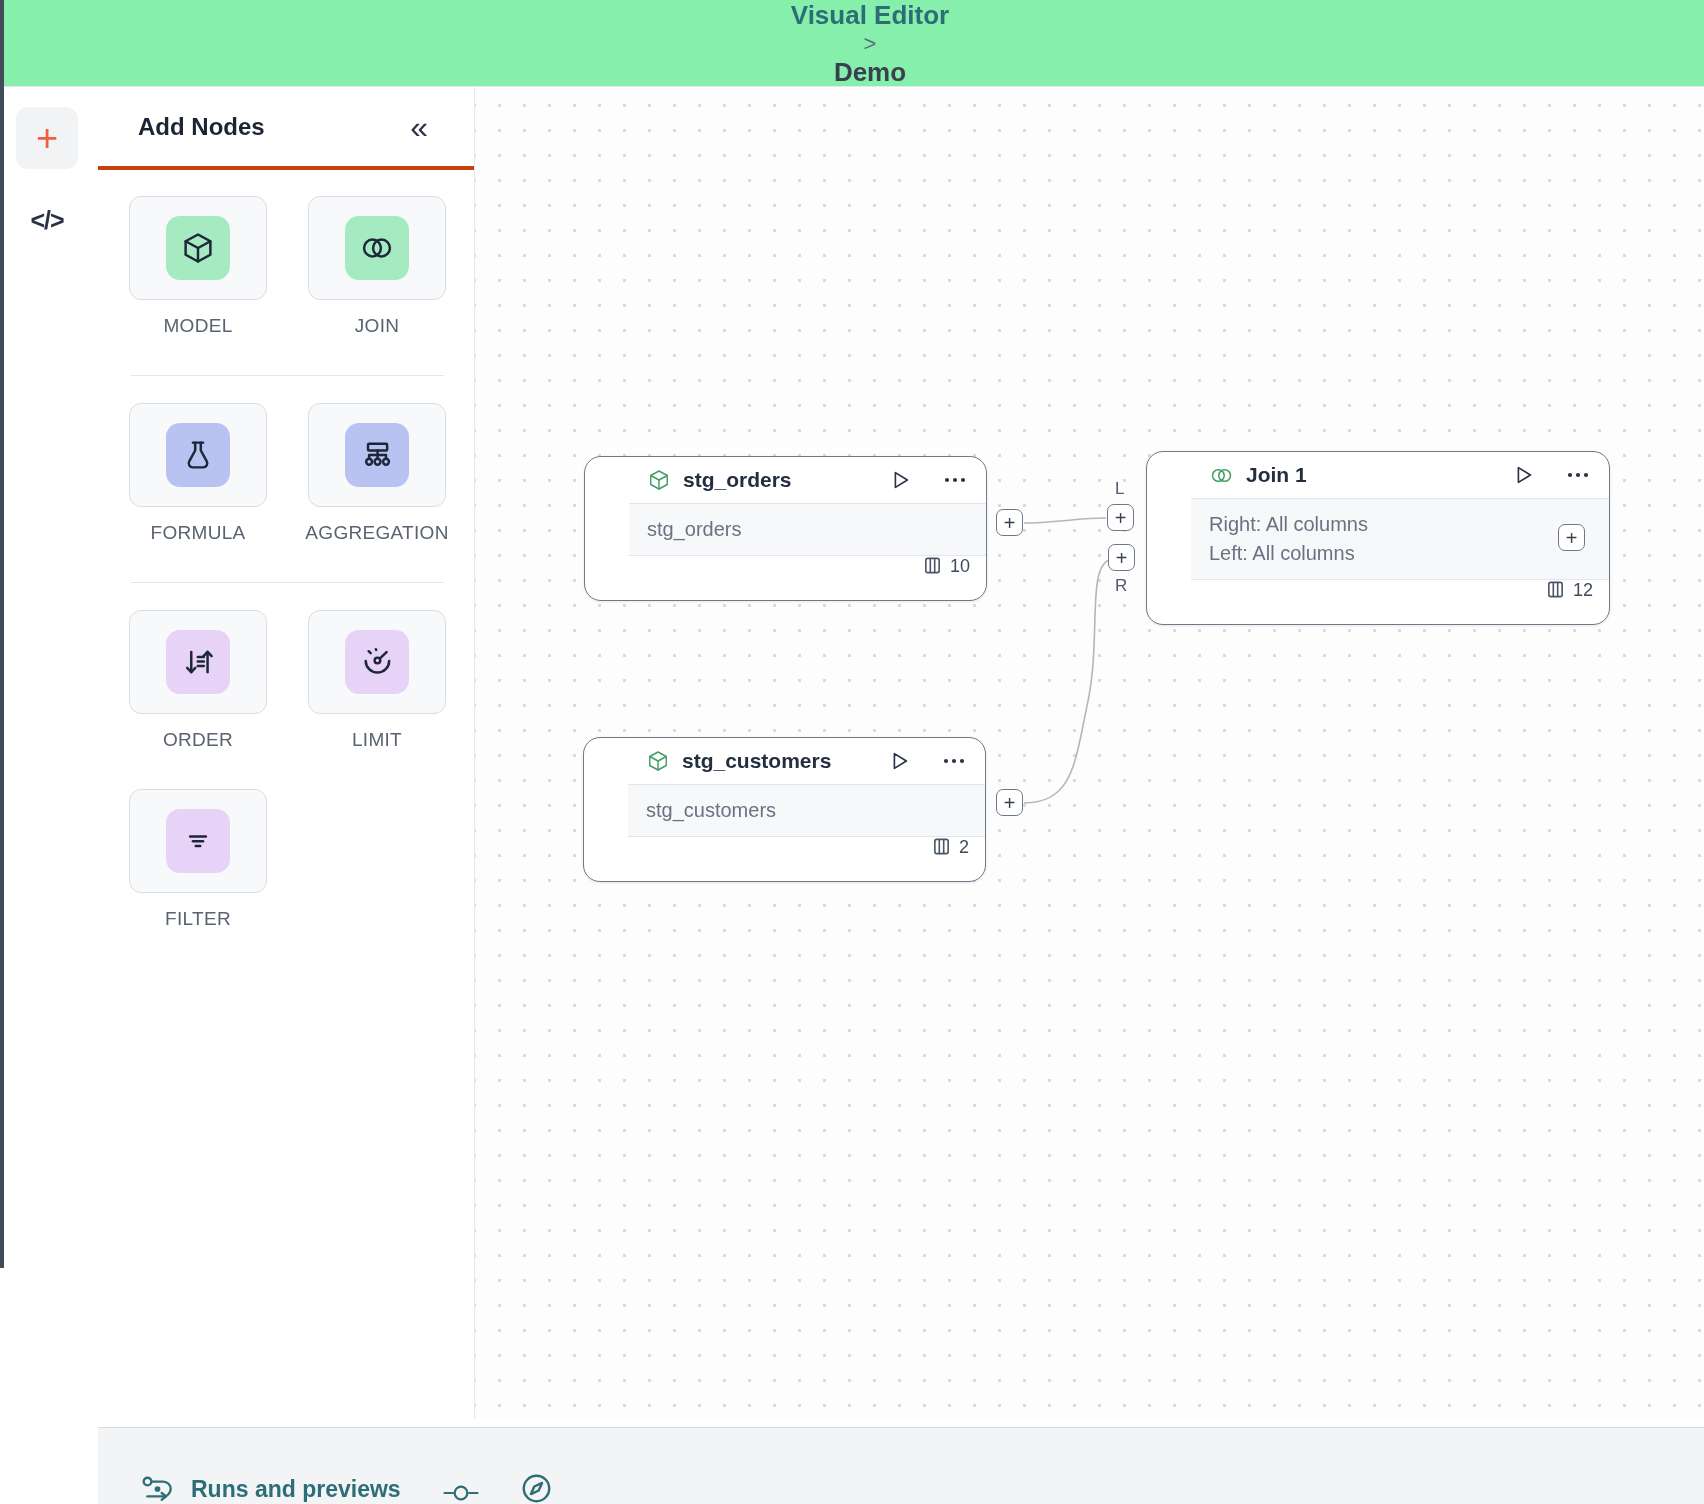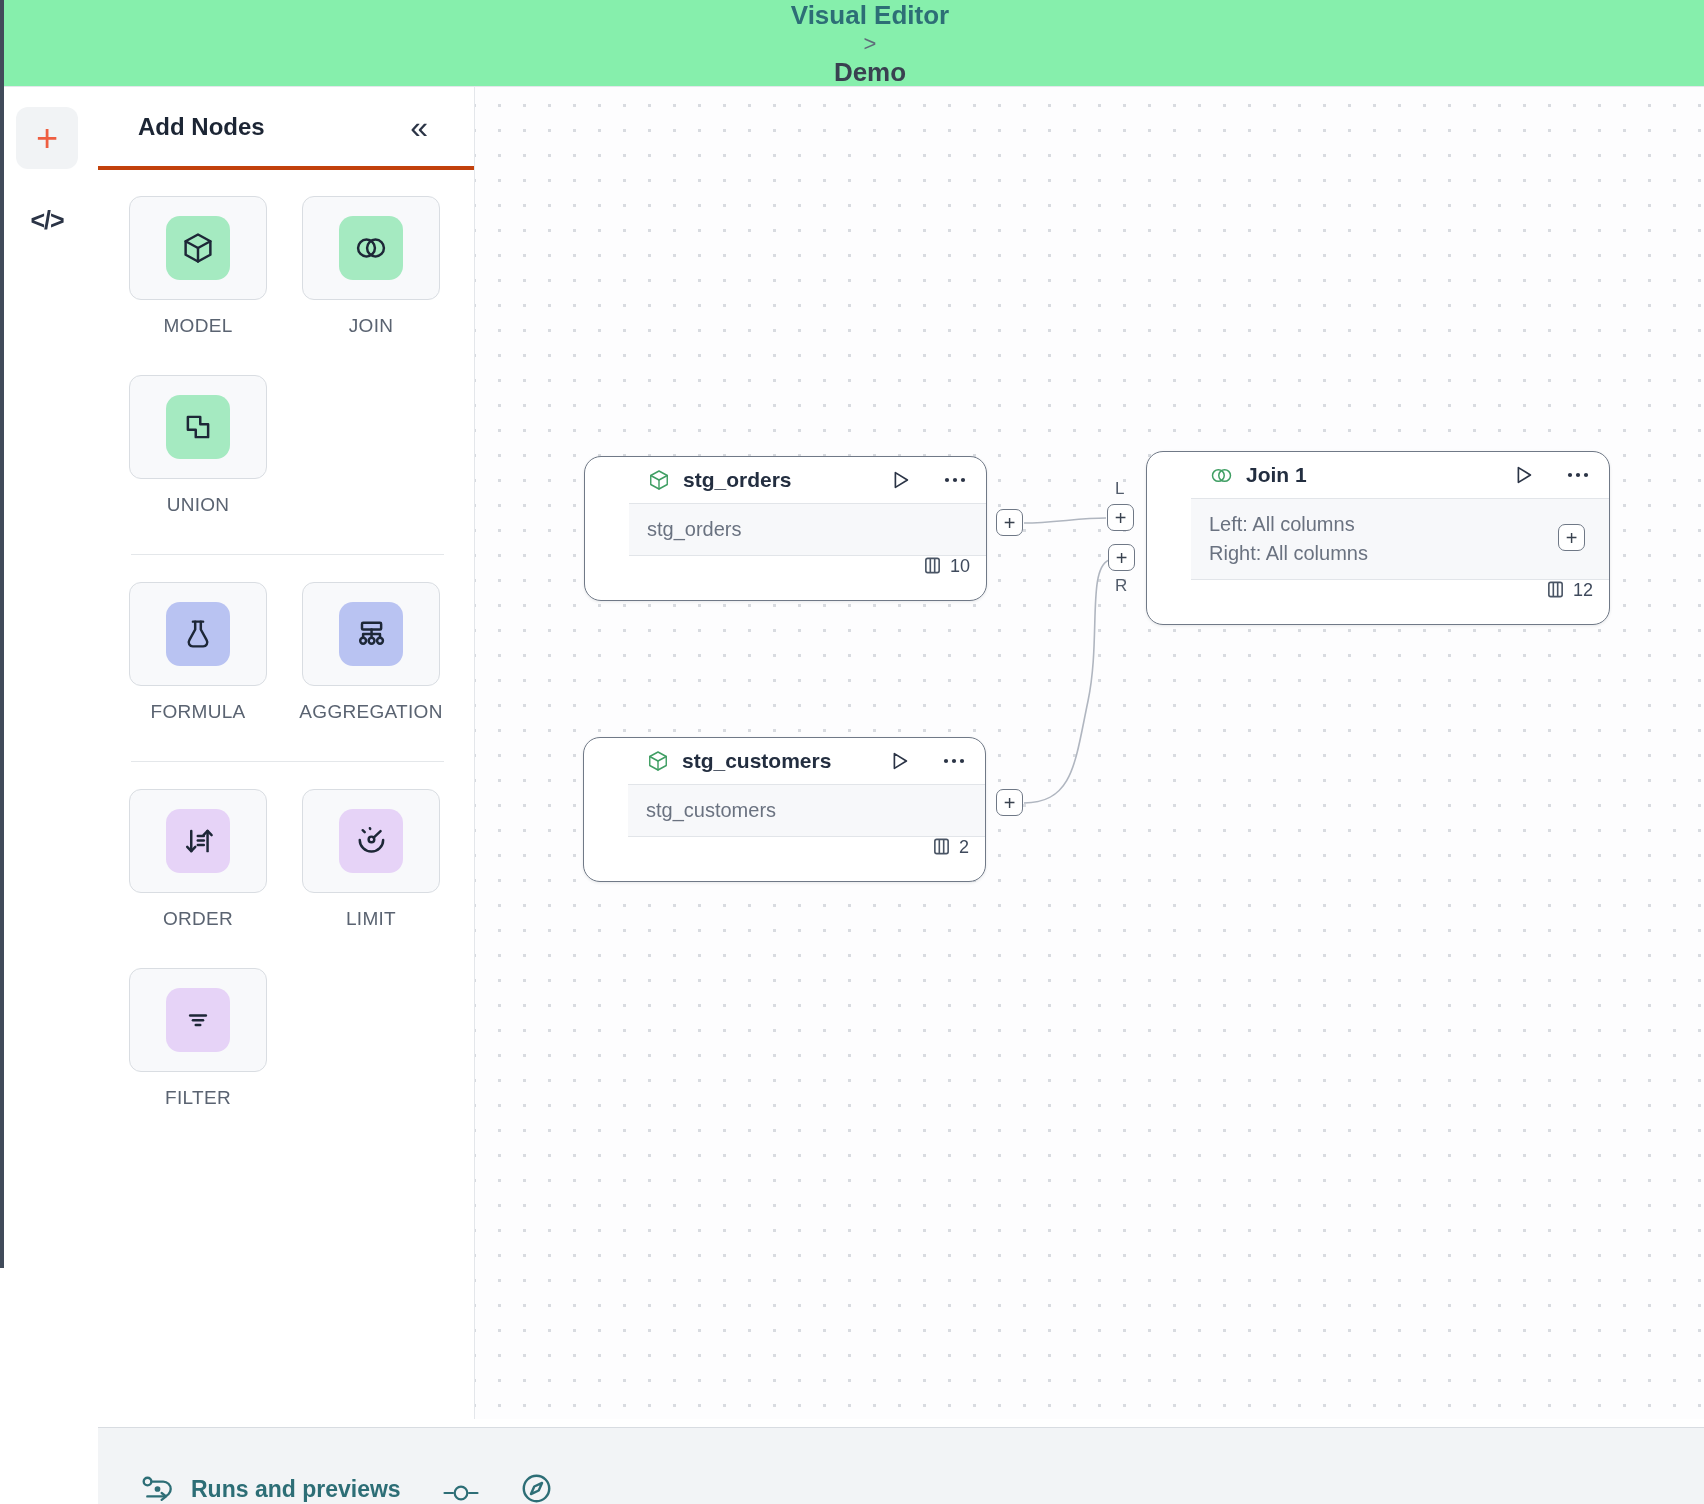--- a/index.html
+++ b/index.html
@@ -26,21 +26,21 @@
     letter-spacing:-1px; cursor:pointer; }
 
   
   .panel { position:absolute; left:98px; top:87px; width:377px; bottom:85px; background:#fff;
     border-right:1px solid #e4e7eb; z-index:2; }
   .panel-header { height:83px; display:flex; align-items:center; justify-content:space-between;
     padding:0 46px 0 40px; border-bottom:4px solid #c2410c; }
   .panel-title { font-size:24px; font-weight:700; color:#1c2534; }
   .collapse { font-size:32px; color:#2b3446; cursor:pointer; line-height:1; }
   .panel-body { padding:26px 28px 0 31px; }
-  .tile-row { display:flex; gap:35px; margin-bottom:38px; }
+  .tile-row { display:flex; gap:35px; margin-bottom:38px;justify-content:space-between; }
   .tile-wrap { width:138px; display:flex; flex-direction:column; align-items:center; cursor:pointer; }
   .tile { width:138px; height:104px; border:1px solid #d9dde2; border-radius:12px; background:#f8f9fb;
     display:flex; align-items:center; justify-content:center; }
   .tile-inner { width:64px; height:64px; border-radius:14px; display:flex; align-items:center; justify-content:center; }
   .tint-green  { background:#a5eac1; }
   .tint-blue   { background:#b9c3f2; }
   .tint-purple { background:#e6d3f7; }
   .tile-label { margin-top:15px; font-size:19px; color:#5a6371; letter-spacing:.3px; }
   .group-divider { height:1px; background:#e4e7ea; margin:2px 2px 27px; }
   .tile-icon { stroke:#1d2737; fill:none; stroke-width:2.2; stroke-linecap:round; stroke-linejoin:round; }
@@ -121,32 +121,20 @@
             <svg class="tile-icon" width="36" height="36" viewBox="0 0 32 32">
               <circle cx="12" cy="16" r="7.5"></circle>
                   <circle cx="20" cy="16" r="7.5"></circle>
             </svg>
           </div>
             </div>
           <div class="tile-label">JOIN</div>
         </div>
       </div>
 
-      <div class="tile-row">
-        <div class="tile-wrap">
-          <div class="tile">
-              <div class="tile-inner tint-green">
-            <svg class="tile-icon" width="36" height="36" viewBox="0 0 32 32">
-              <path d="M7 7 H18 V13.5 H25 V25 H14 V18.5 H7 Z"></path>
-            </svg>
-          </div>
-            </div>
-          <div class="tile-label">UNION</div>
-        </div>
-      </div>
 
       <div class="group-divider"></div>
 
       <div class="tile-row">
         <div class="tile-wrap">
           <div class="tile">
               <div class="tile-inner tint-blue">
             <svg class="tile-icon" width="36" height="36" viewBox="0 0 32 32">
               <path d="M11.5 5 H20.5"></path>
               <path d="M13.5 5 V12 L8.3 21.5 A3.6 3.6 0 0 0 11.4 27 H20.6 A3.6 3.6 0 0 0 23.7 21.5 L18.5 12 V5"></path>
@@ -299,22 +287,22 @@
         <svg class="play-icon" width="24" height="26" viewBox="0 0 26 28">
           <path d="M8 6 L21 14 L8 22 Z"></path>
         </svg>
         <svg class="dots-icon" width="26" height="26" viewBox="0 0 26 26">
           <circle cx="5" cy="13" r="2.1"></circle>
             <circle cx="13" cy="13" r="2.1"></circle>
             <circle cx="21" cy="13" r="2.1"></circle>
         </svg>
       </div>
       <div class="node-body">
+        <div>Right: All columns</div>
         <div>Left: All columns</div>
-        <div>Right: All columns</div>
       </div>
       <div class="node-footer">
         <svg class="cols-icon" width="19" height="19" viewBox="0 0 20 20">
           <rect x="3" y="2.5" width="14" height="15" rx="2"></rect>
             <path d="M7.7 2.5 V17.5"></path>
             <path d="M12.3 2.5 V17.5"></path>
         </svg>
         <span>12</span>
       </div>
     </div>

